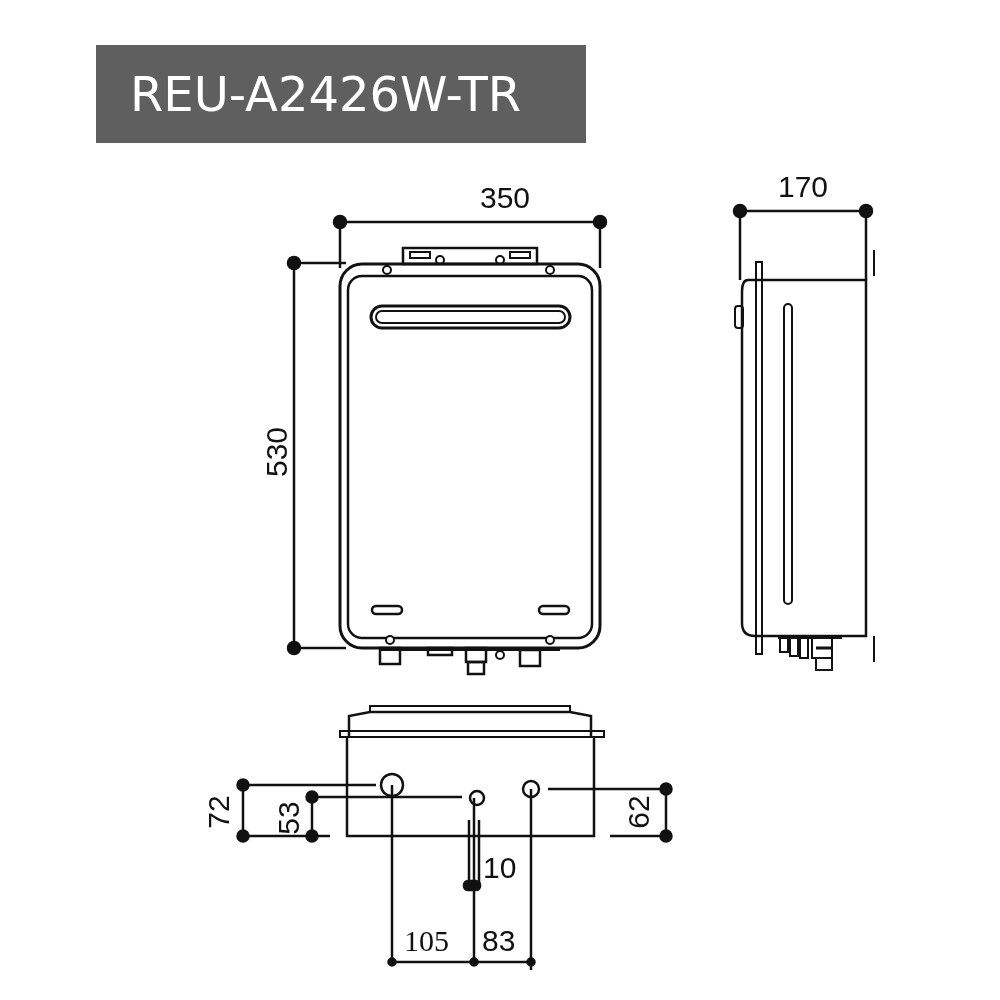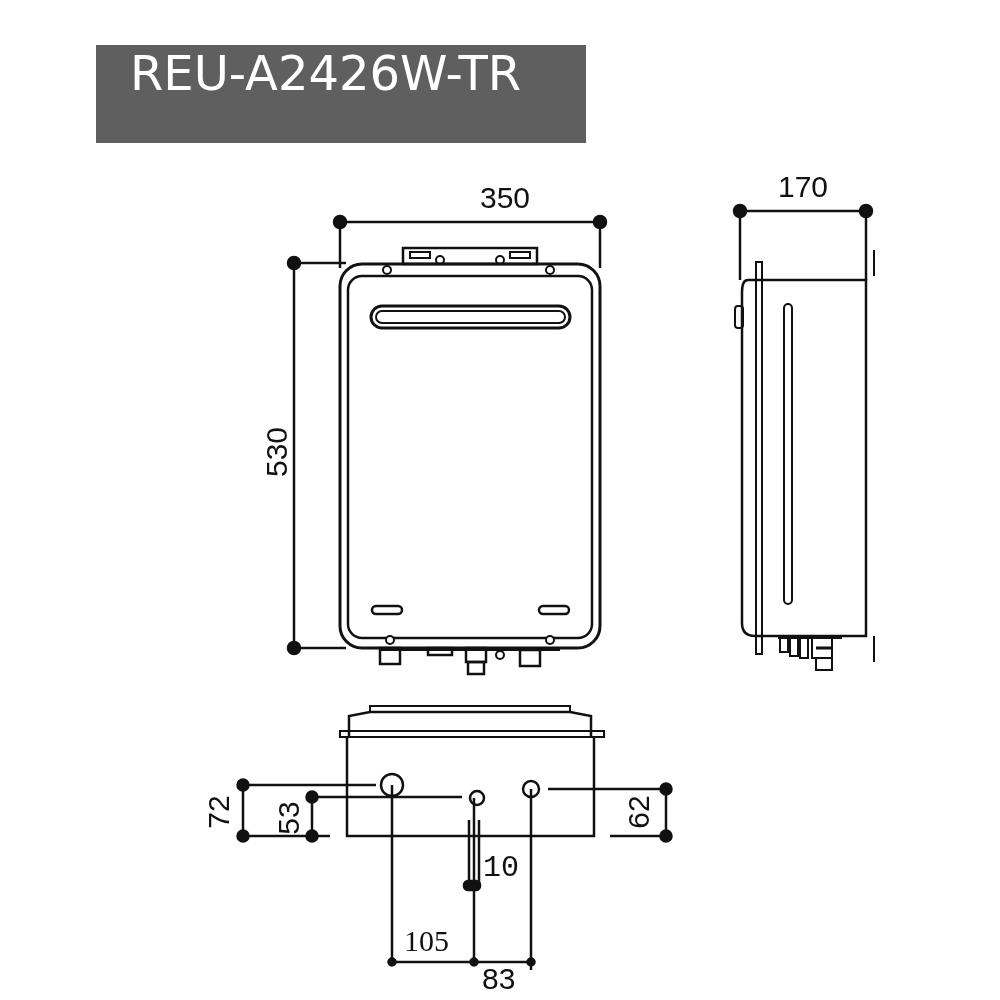--- a/index.html
+++ b/index.html
@@ -1,19 +1,19 @@
 <!DOCTYPE html>
 <html><head>
   <meta charset="utf-8">
   <style>
     html, body { margin: 0; padding: 0; background: #ffffff; }
     body { width: 1000px; height: 1000px; position: relative; overflow: hidden; font-family: "DejaVu Sans", sans-serif; }
     .title-box {
       position: absolute; left: 96px; top: 45px; width: 490px; height: 98px;
-      background: #5f5f5f; display: flex; 
+      background: #5f5f5f; display: flex; align-items: center;
     }
     .title-text {
       color: #ffffff; font-family: "DejaVu Sans", sans-serif; font-size: 48px;
       margin-left: 34px; letter-spacing: 0px; font-weight: normal;
     }
     svg.drawing { position: absolute; left: 0; top: 0; }
     .dim-label {
       position: absolute; font-family: "Liberation Sans", sans-serif; font-size: 30px; color: #111;
       line-height: 1; white-space: nowrap;
     }
@@ -146,15 +146,15 @@
     </g>
   </g>
 </svg>
 
 <span class="dim-label" style="left:440px; top:183px;margin-left:40px;">350</span>
 <span class="dim-label rot" style="left:252px; top:437px;">530</span>
 <span class="dim-label" style="left:778px; top:172px;">170</span>
 <span class="dim-label rot" style="left:202px; top:797px;">72</span>
 <span class="dim-label rot" style="left:272px; top:803px;">53</span>
 <span class="dim-label rot" style="left:622px; top:797px;">62</span>
-<span class="dim-label" style="left:483px; top:853px;font-family:Liberation Mono, monospace;">10</span>
+<span class="dim-label" style="left:483px; top:853px;">10</span>
 <span class="dim-label" style="left:404px; top:926px;font-family:Liberation Serif, serif;">105</span>
-<span class="dim-label" style="left:482px; top:964px;">83</span>
+<span class="dim-label" style="left:482px; top:926px;">83</span>
 
 </body></html>

